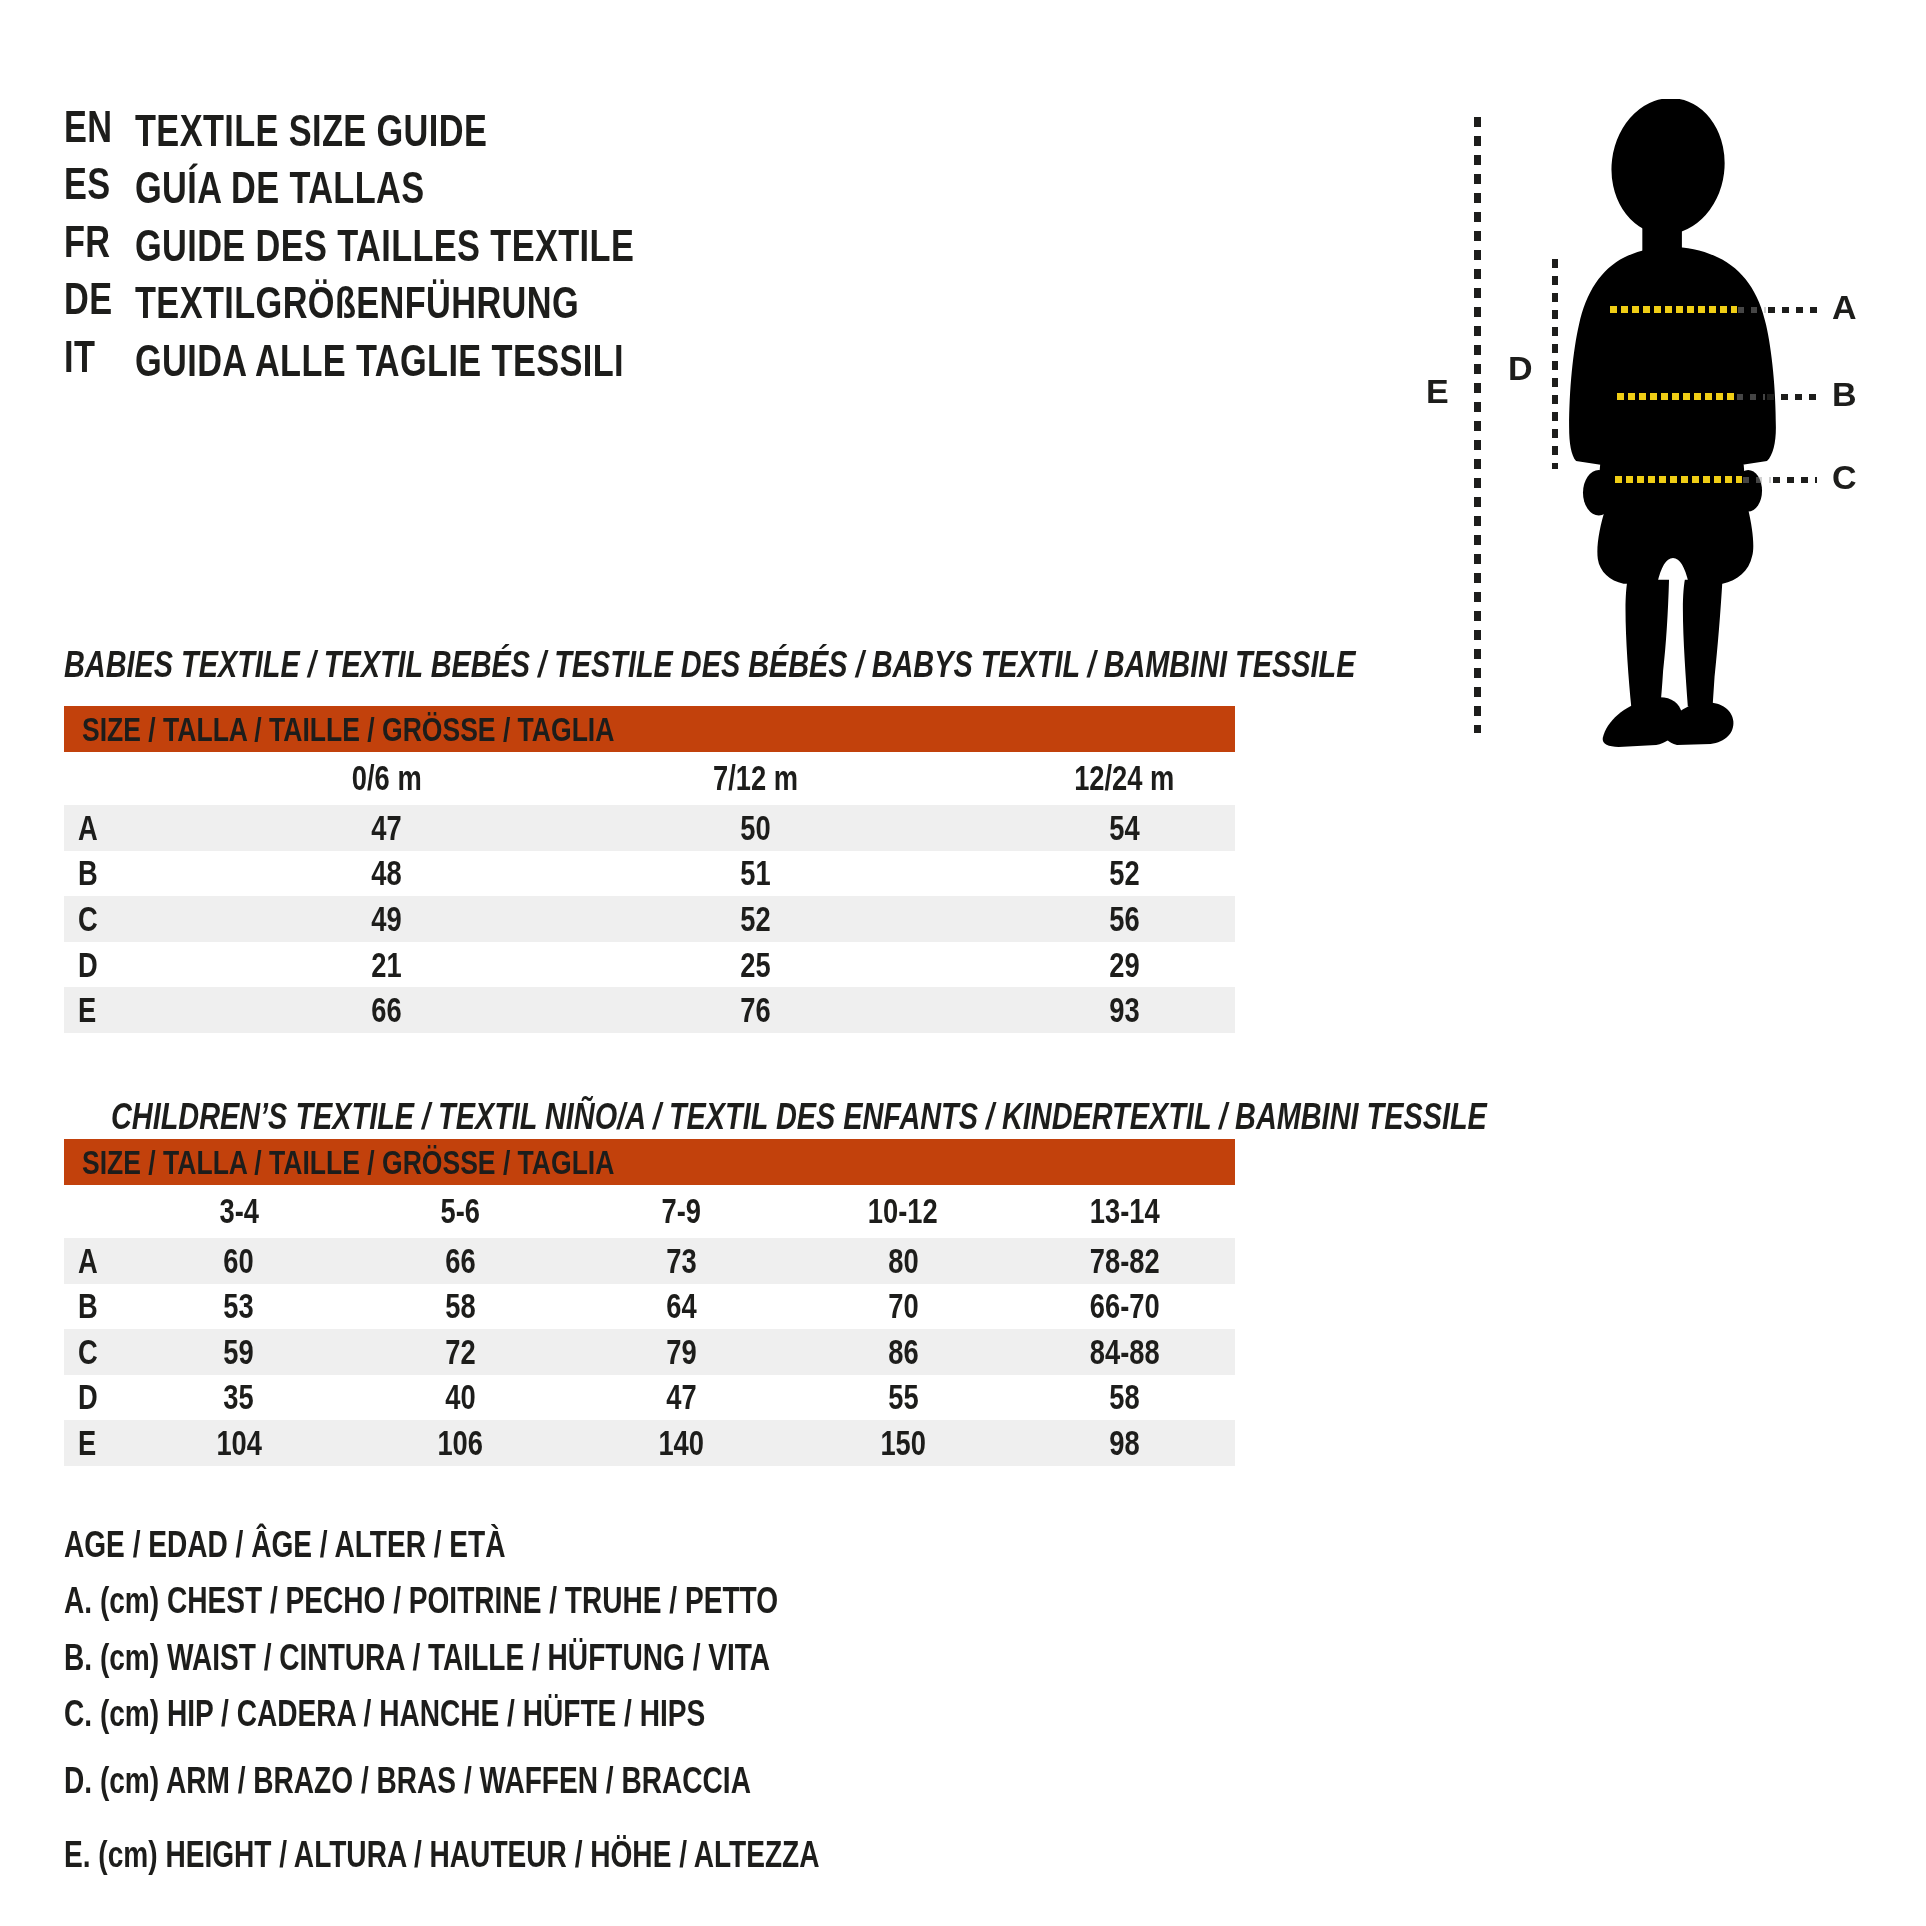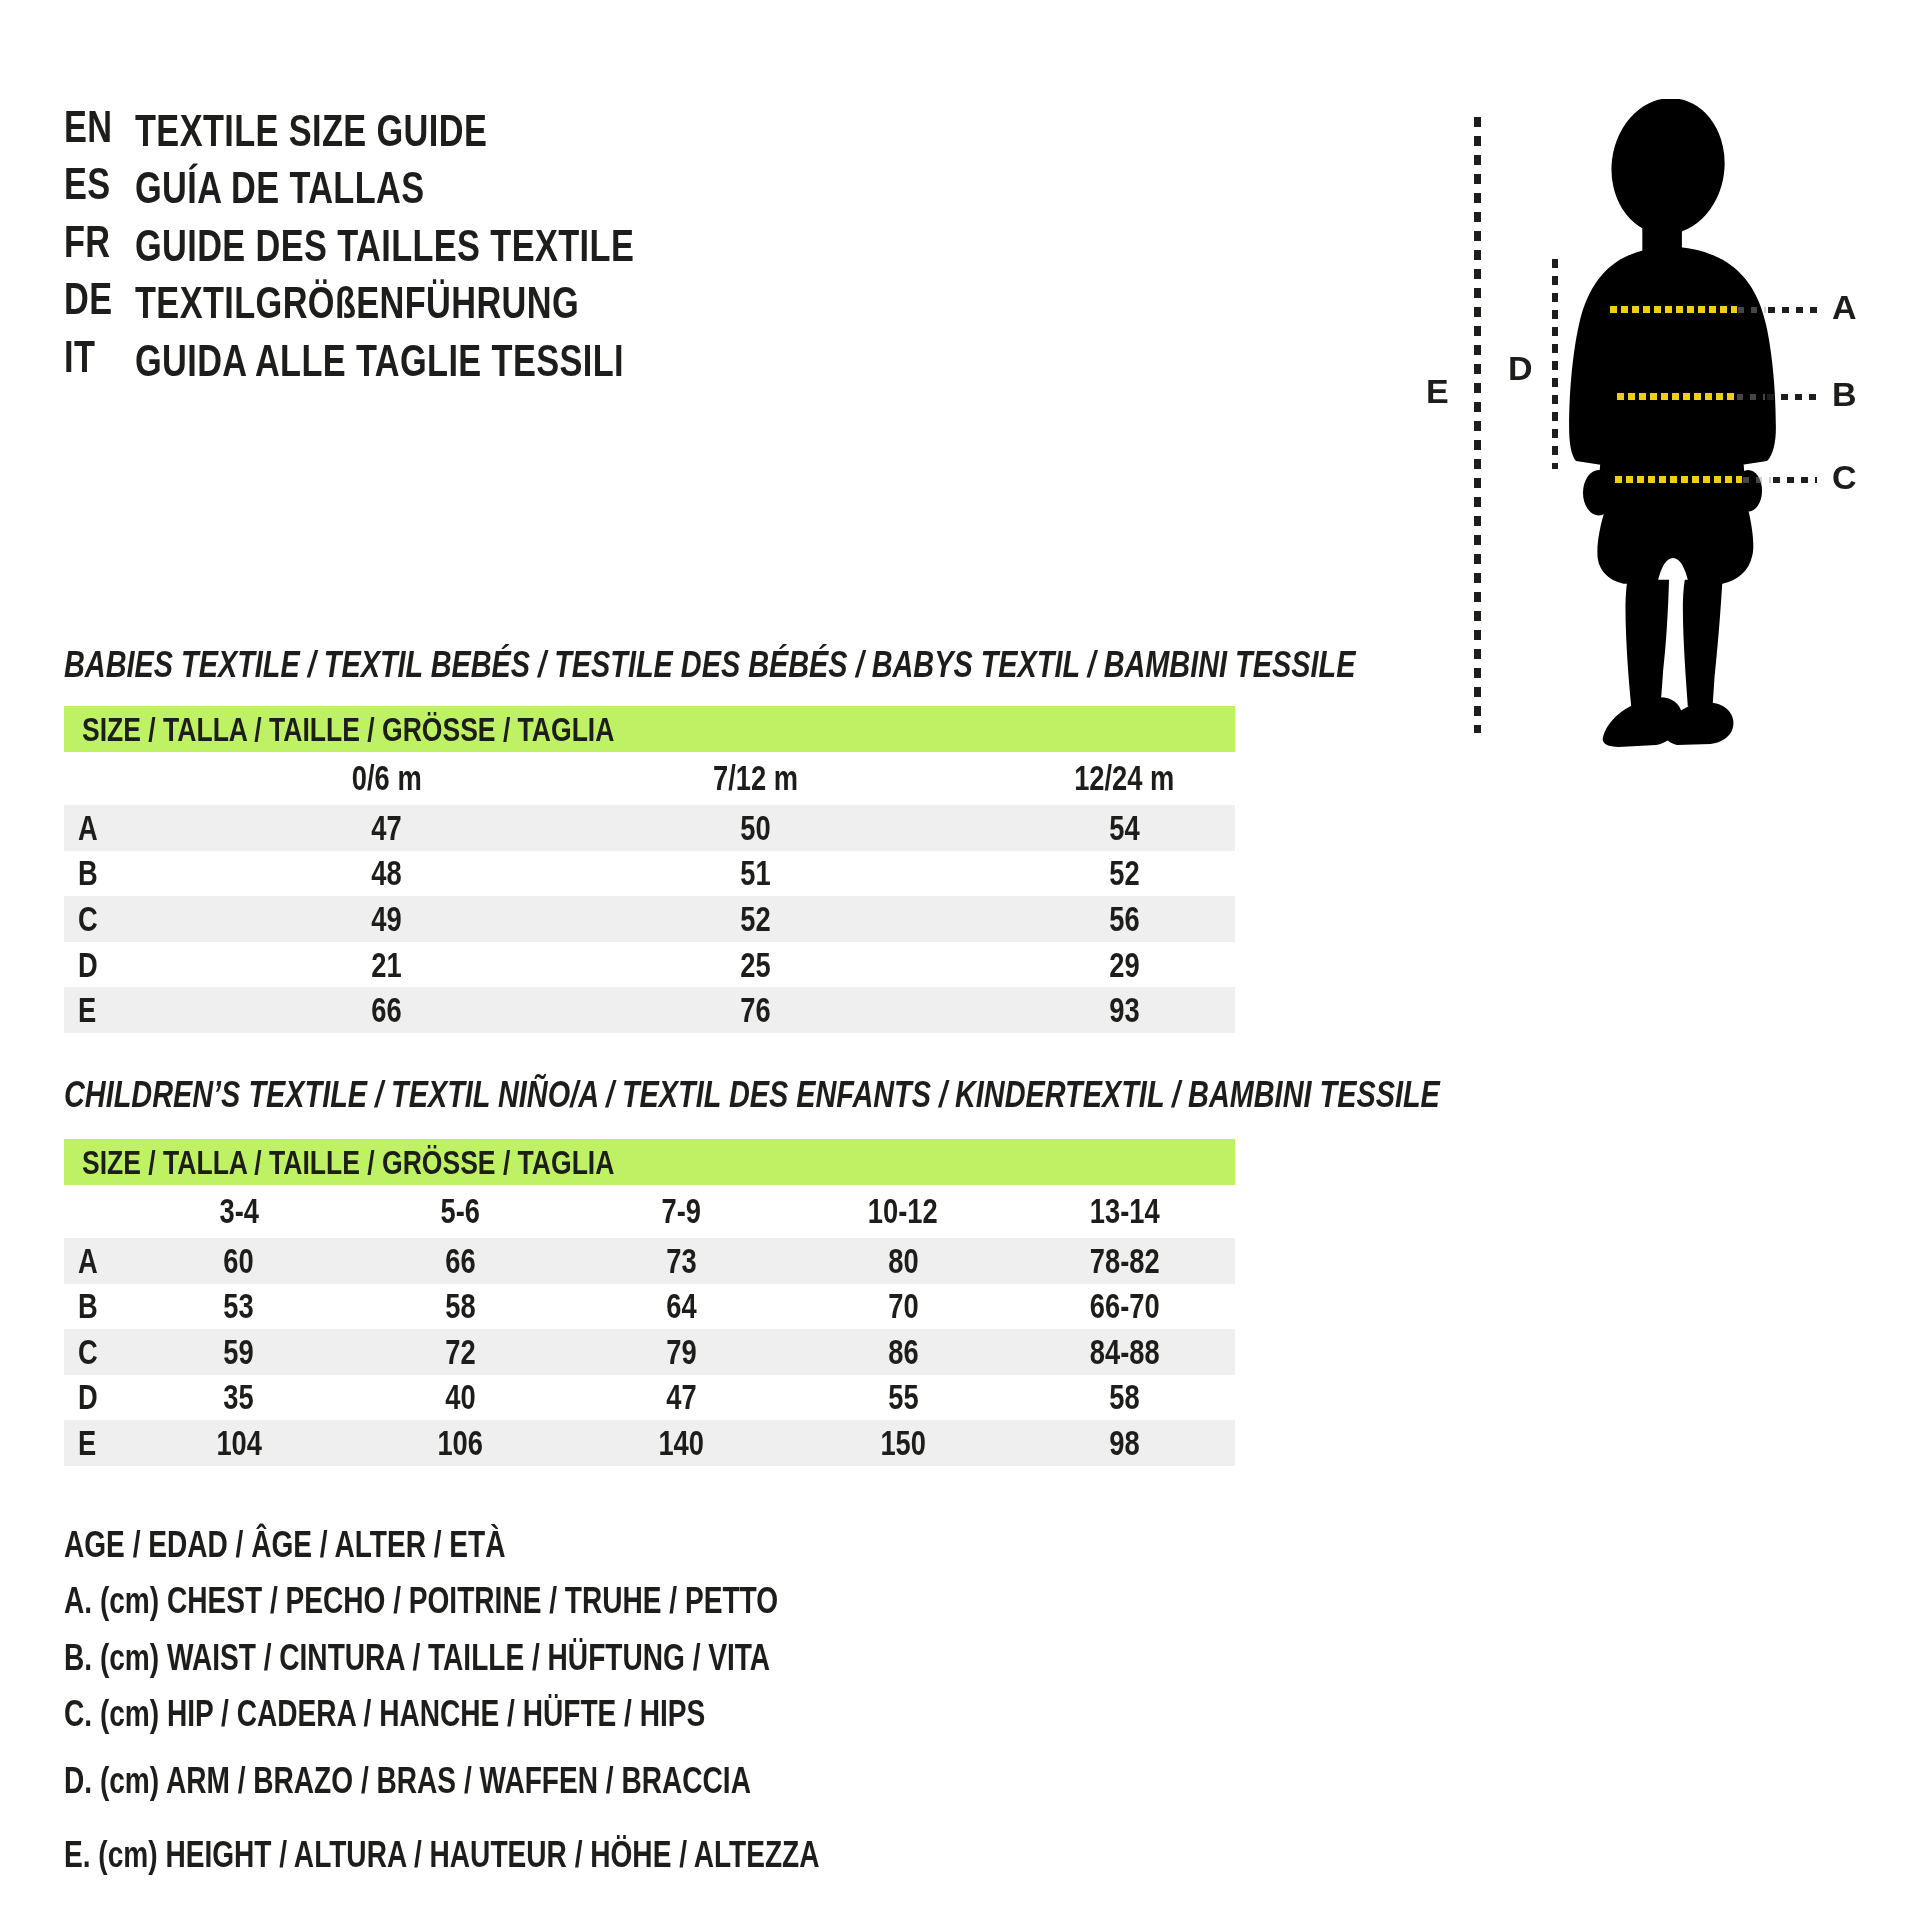--- a/index.html
+++ b/index.html
@@ -16,21 +16,21 @@
 
   
   .lang-row{position:absolute;left:64px;height:51px;display:flex;align-items:center;font-size:44px;font-weight:700;letter-spacing:0.5px;}
   .lang-code{position:absolute;left:0;}
   .lang-label{position:absolute;left:71px;margin-top:8px;}
 
   
   .sec-title{position:absolute;left:64px;height:51px;display:flex;align-items:center;font-size:37px;font-weight:700;font-style:italic;}
 
   
-  .sizebar{position:absolute;left:64px;width:1171px;height:46px;background:#bef264;
+  .sizebar{position:absolute;left:64px;width:1171px;height:46px;background:#c2410c;
     display:flex;align-items:center;padding-left:18px;box-sizing:border-box;
     font-size:34px;font-weight:700;}
   .thead-row,.trow{position:absolute;left:64px;width:1171px;height:46px;display:flex;align-items:center;font-size:35px;font-weight:700;justify-content:space-between;}
   .thead-row{height:53px;}
   .alt{background:#efefef;}
   .tletter{width:64px;padding-left:14px;box-sizing:border-box;display:flex;}
   .tcell{width:221px;display:flex;justify-content:center;}
 
   
   .legend-row{position:absolute;left:64px;height:51px;display:flex;align-items:center;font-size:36px;font-weight:700;}
@@ -200,21 +200,21 @@
       <span class="tcell">
           <span class="condC">76</span>
         </span>
       <span class="tcell">
           <span class="condC">93</span>
         </span>
     </div>
   </div>
 
   <div>
-    <div class="sec-title" style="top:1069px;">
+    <div class="sec-title" style="top:1091px;margin-left:47px;">
       <span class="condL">CHILDREN’S TEXTILE / TEXTIL NIÑO/A / TEXTIL DES ENFANTS / KINDERTEXTIL / BAMBINI TESSILE</span>
     </div>
     <div class="sizebar" style="top:1139px;">
       <span class="condL">SIZE / TALLA / TAILLE / GRÖSSE / TAGLIA</span>
     </div>
     <div class="thead-row" style="top:1184px;">
       <span class="tletter"></span>
       <span class="tcell">
           <span class="condC">3-4</span>
         </span>

